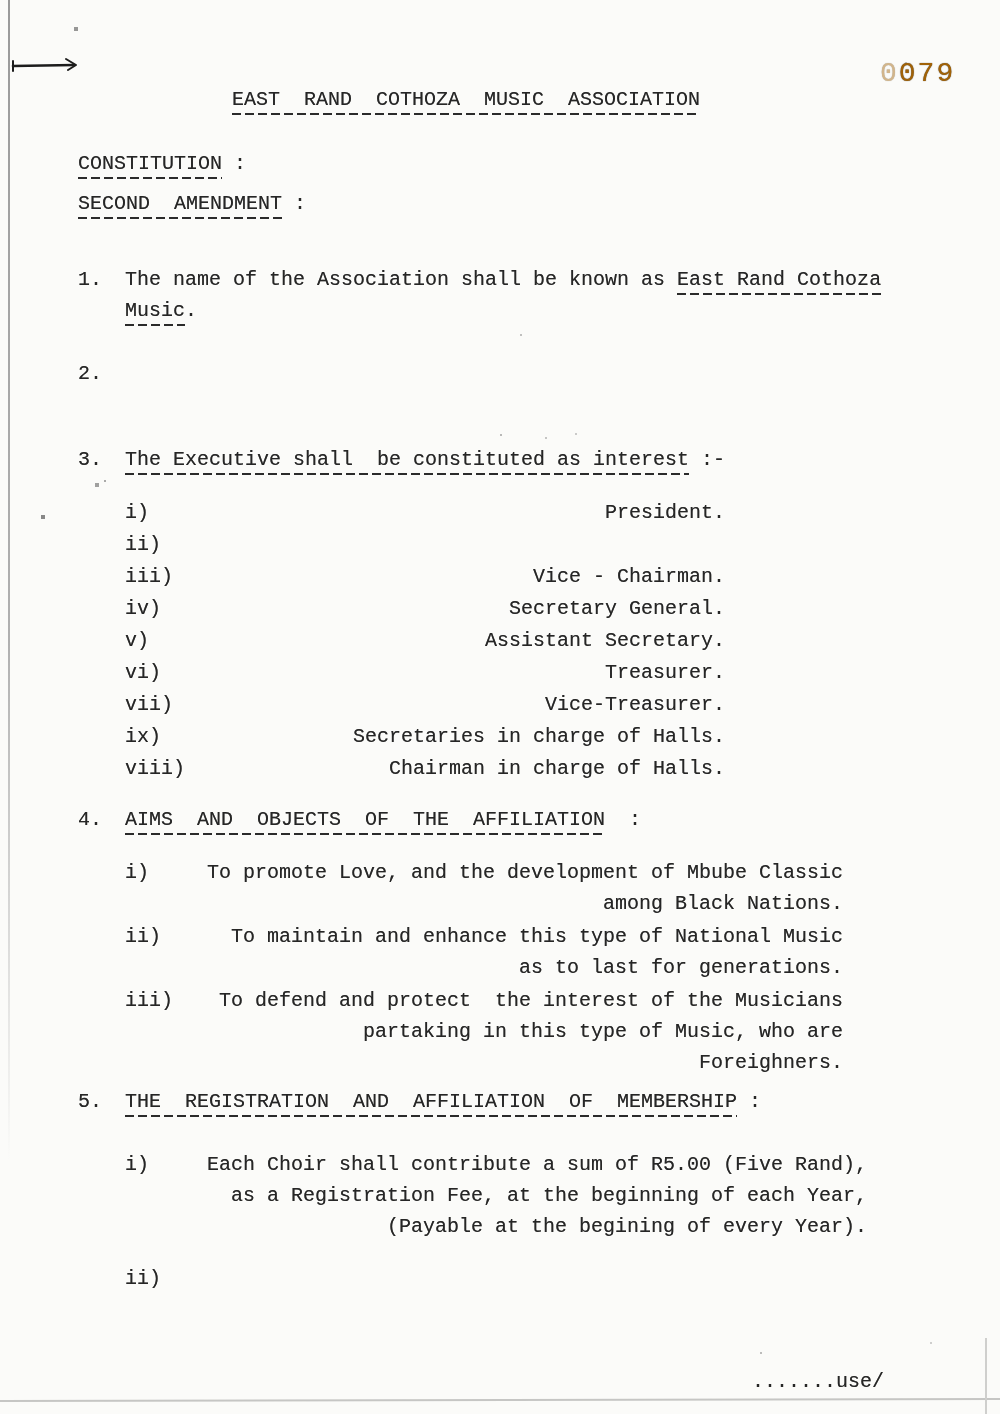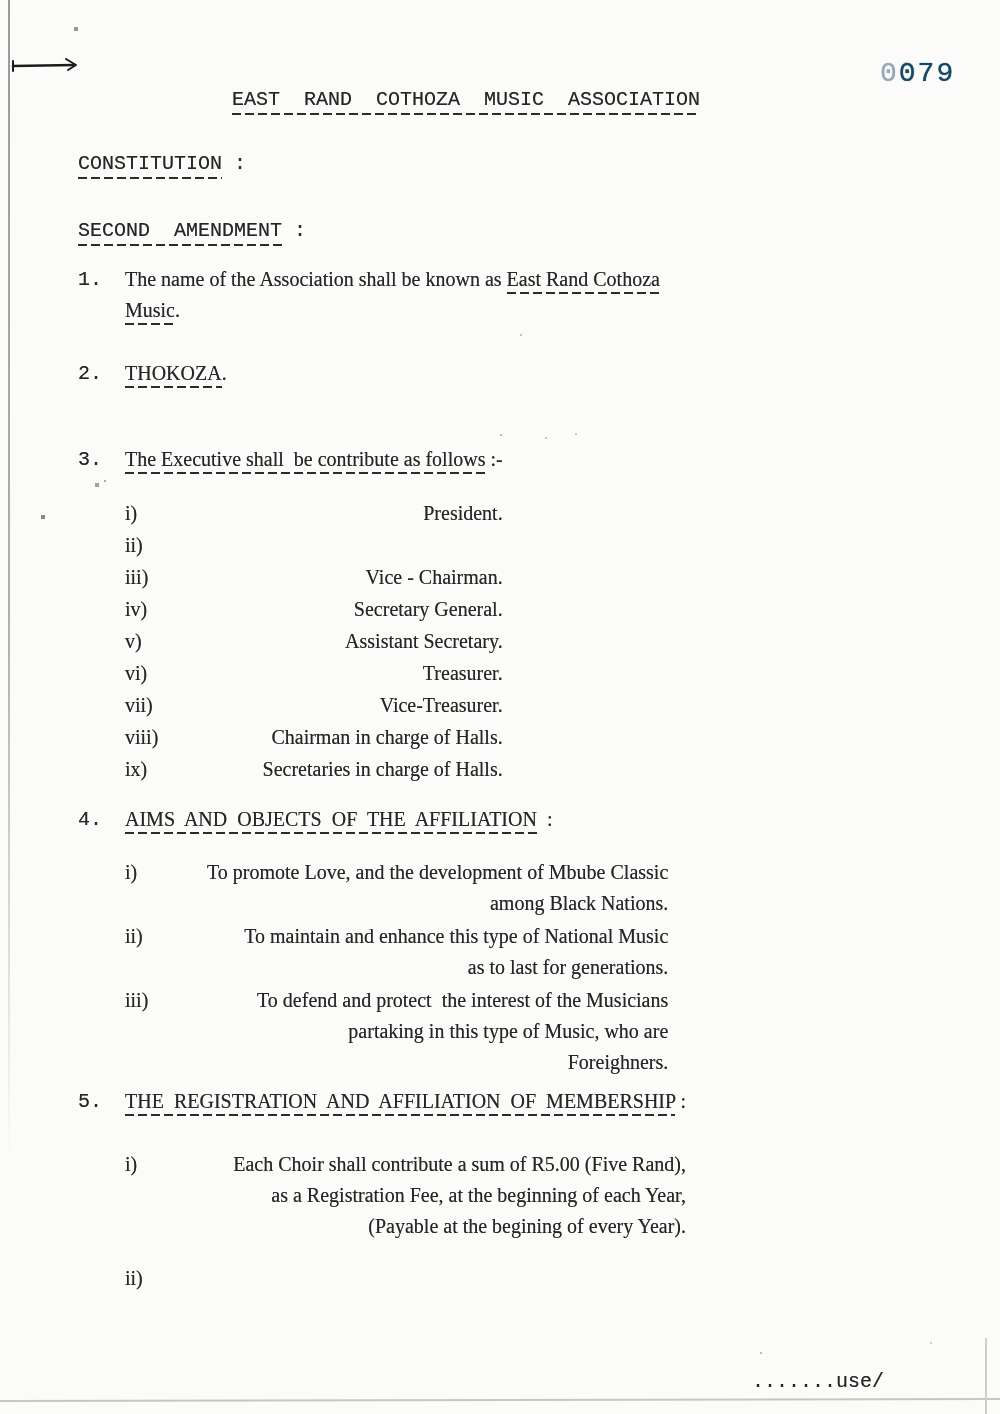--- a/index.html
+++ b/index.html
@@ -26,32 +26,32 @@
     background-repeat: no-repeat;
     padding-bottom: 4px;
   }
 
   .abs { position: absolute; }
 
   .stamp {
     left: 880px; top: 58px;
     font-size: 28px;
     letter-spacing: 2px;
-    color: #0c4a6e;
+    color: #a16207;
     text-shadow: 0 0 1px rgba(10,10,10,0.7);
   }
   .stamp .faint { opacity: 0.45; filter: blur(0.4px); }
 
   .title-line { left: 232px; top: 84px; line-height: 31px; }
 
   .hblock { left: 78px; line-height: 31px; }
 
   .section { left: 78px; display: flex; line-height: 31px; }
   .snum { width: 47px; flex: none; }
-  .sbody { flex: 1 1 auto; font-family: Liberation Serif, serif; }
+  .sbody { flex: 1 1 auto; }
 
   .items { margin-top: 22px; }
   .items-s5 { margin-top: 32px; }
   .item { display: flex; line-height: 31px; }
   .exec .item { line-height: 32px; }
   .rnum { width: 82px; flex: none; }
   .itext { flex: 1 1 auto; text-align: right; }
   .items-s4 .item + .item { margin-top: 2px; }
   .items-s5 .item + .item { margin-top: 21px; }
 
@@ -110,43 +110,42 @@
   </div>
 
   <div class="abs title-line">
     <span class="du" data-bind="doc.title">EAST  RAND  COTHOZA  MUSIC  ASSOCIATION</span>
   </div>
 
   <div class="abs hblock" style="top:148px">
     <span class="du" data-bind="doc.constitution.label">CONSTITUTION</span><span data-bind="doc.constitution.tail"> :</span>
   </div>
 
-  <div class="abs hblock" style="top:215px">
+  <div class="abs hblock" style="top:188px">
     <span class="du" data-bind="doc.amendment.label">SECOND  AMENDMENT</span><span data-bind="doc.amendment.tail"> :</span>
   </div>
 
   <div class="abs section" style="top:264px">
     <div class="snum" data-bind="doc.s1.num">1.</div>
     <div class="sbody">
       <div><span data-bind="doc.s1.pre">The name of the Association shall be known as </span><span class="du" data-bind="doc.s1.underlined">East Rand Cothoza</span></div>
       <div><span class="du" data-bind="doc.s1.line2_underlined">Music</span><span data-bind="doc.s1.line2_tail">.</span></div>
     </div>
   </div>
 
   <div class="abs section" style="top:358px">
     <div class="snum" data-bind="doc.s2.num">2.</div>
     <div class="sbody">
-      <div><span class="du" data-bind="doc.s2.line2_underlined">THOKOZA</span><span data-bind="doc.s2.line2_tail">.</span></div>
     </div>
   </div>
 
   <div class="abs section exec" style="top:444px">
     <div class="snum" data-bind="doc.s3.num">3.</div>
     <div class="sbody">
-      <div><span class="du" data-bind="doc.s3.heading">The Executive shall  be contribute as follows</span><span data-bind="doc.s3.heading_tail"> :-</span></div>
+      <div><span class="du" data-bind="doc.s3.heading">The Executive shall  be constituted as interest</span><span data-bind="doc.s3.heading_tail"> :-</span></div>
       <div class="items">
         <div class="item">
             <span class="rnum" data-bind="doc.s3.items.0.num">i)</span>
             <span class="itext" data-bind="doc.s3.items.0.text">President.</span>
           </div>
         <div class="item">
             <span class="rnum" data-bind="doc.s3.items.1.num">ii)</span>
           </div>
         <div class="item">
             <span class="rnum" data-bind="doc.s3.items.2.num">iii)</span>
@@ -162,26 +161,26 @@
           </div>
         <div class="item">
             <span class="rnum" data-bind="doc.s3.items.5.num">vi)</span>
             <span class="itext" data-bind="doc.s3.items.5.text">Treasurer.</span>
           </div>
         <div class="item">
             <span class="rnum" data-bind="doc.s3.items.6.num">vii)</span>
             <span class="itext" data-bind="doc.s3.items.6.text">Vice-Treasurer.</span>
           </div>
         <div class="item">
+            <span class="rnum" data-bind="doc.s3.items.8.num">ix)</span>
+            <span class="itext" data-bind="doc.s3.items.8.text">Secretaries in charge of Halls.</span>
+          </div>
+        <div class="item">
             <span class="rnum" data-bind="doc.s3.items.7.num">viii)</span>
             <span class="itext" data-bind="doc.s3.items.7.text">Chairman in charge of Halls.</span>
-          </div>
-        <div class="item">
-            <span class="rnum" data-bind="doc.s3.items.8.num">ix)</span>
-            <span class="itext" data-bind="doc.s3.items.8.text">Secretaries in charge of Halls.</span>
           </div>
       </div>
     </div>
   </div>
 
   <div class="abs section" style="top:804px">
     <div class="snum" data-bind="doc.s4.num">4.</div>
     <div class="sbody">
       <div><span class="du" data-bind="doc.s4.heading">AIMS  AND  OBJECTS  OF  THE  AFFILIATION</span><span data-bind="doc.s4.heading_tail">  :</span></div>
       <div class="items items-s4">

